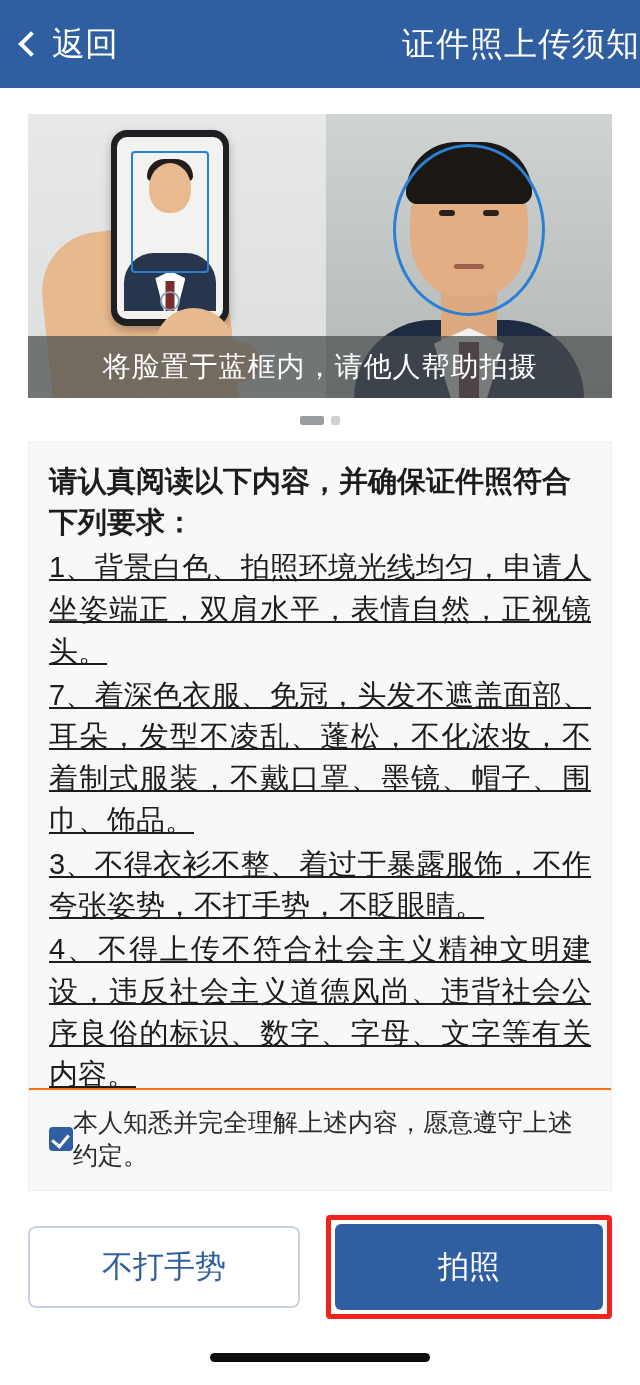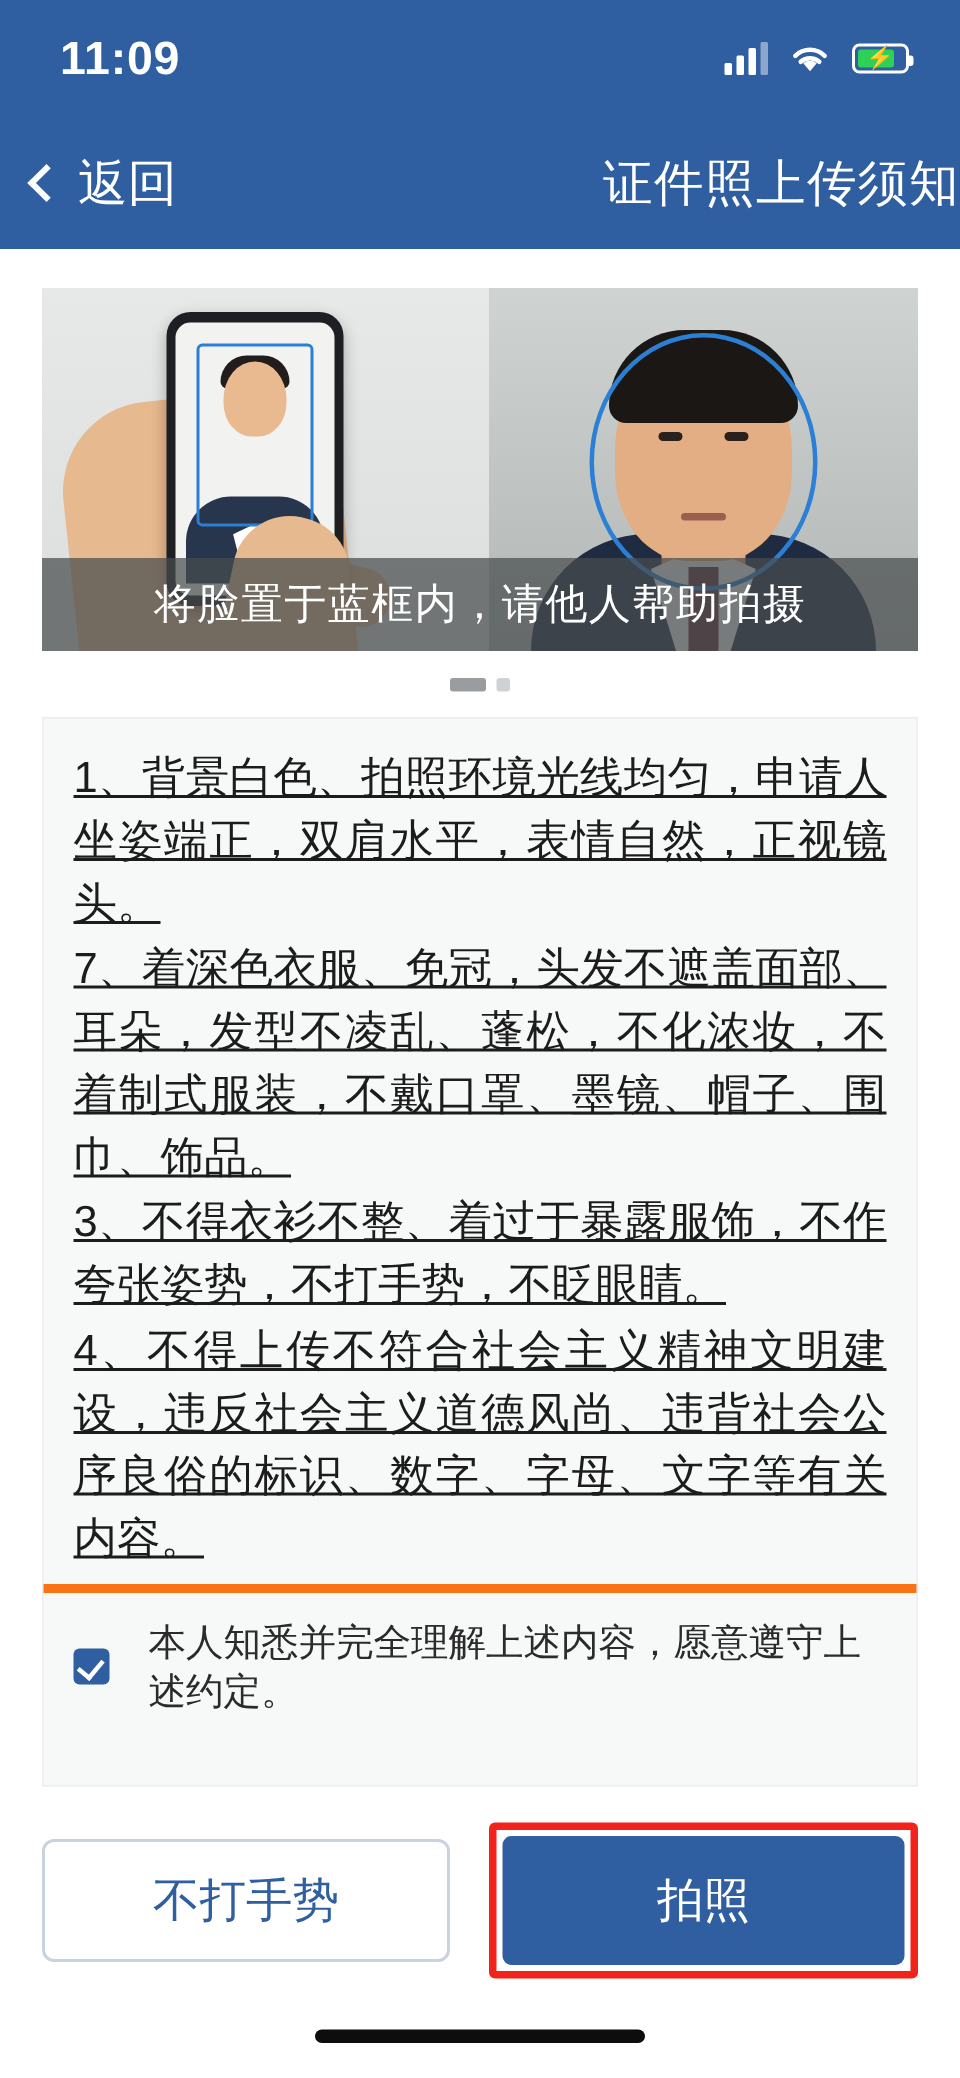--- a/index.html
+++ b/index.html
@@ -129,21 +129,21 @@
     pointer-events: none;
   }
 
   
   .banner-wrap {
     padding: 26px 28px 0 28px;
     flex: 0 0 auto;
   }
   .banner {
     position: relative;
-    height: 242px;
+    height: 284px;
     overflow: hidden;
     display: flex;
     background: #dfe0e0;
   }
   .banner-left {
     position: relative;
     width: 51%;
     background: linear-gradient(180deg,#e7e8e8 0%, #dcdddd 100%);
     overflow: hidden;
   }
@@ -395,25 +395,25 @@
   }
   .terms p {
     font-size: 29px;
     line-height: 1.44;
     color: #1c1c1c;
     margin-top: 2px;
     text-align: justify;
     text-decoration: underline;
   }
   .agree {
-    border-top: 6px solid #f97316;
+    border-top: 2px solid #f97316;
     padding: 16px 20px 18px 20px;
     display: flex;
     align-items: center;
-    gap: 26px;
+    gap: 0;
   }
   .checkbox {
     width: 24px; height: 24px;
     background: #2f5fa0;
     border-radius: 4px;
     position: relative;
     flex: 0 0 auto;
     cursor: pointer;
   }
   .checkbox::after {
@@ -484,42 +484,20 @@
     height: 9px;
     background: #0d0d0d;
     border-radius: 6px;
   }
 </style>
 </head>
 <body>
 
 <div id="phone">
 
-  <div class="statusbar">
-    <div class="status-time">11:09</div>
-    <div class="status-right">
-      <div class="signal">
-        <i></i>
-          <i></i>
-          <i></i>
-          <i></i>
-      </div>
-      <div class="wifi">
-        <svg width="28" height="22" viewBox="0 0 28 22">
-          <path d="M14 19.5 L9.5 14.2 A7 7 0 0 1 18.5 14.2 Z" fill="#ffffff"></path>
-          <path d="M4.2 9.2 A14 14 0 0 1 23.8 9.2" stroke="#ffffff" stroke-width="3" fill="none" stroke-linecap="round"></path>
-          <path d="M7.8 13.2 A9.5 9.5 0 0 1 20.2 13.2" stroke="#ffffff" stroke-width="3" fill="none" stroke-linecap="round"></path>
-        </svg>
-      </div>
-      <div class="battery">
-        <div class="battery-fill"></div>
-        <div class="bolt">⚡</div>
-      </div>
-    </div>
-  </div>
 
   <div class="navbar">
     <div class="nav-back">
       <span class="chevron"></span>
       <span class="nav-back-label">返回</span>
     </div>
     <div class="nav-title">证件照上传须知</div>
   </div>
 
   <div class="banner-wrap">
@@ -555,20 +533,21 @@
       <div class="banner-caption">将脸置于蓝框内，请他人帮助拍摄</div>
     </div>
     <div class="dots">
       <span class="dot active"></span>
       <span class="dot"></span>
     </div>
   </div>
 
   <div class="content">
     <div class="terms">
+      <h2>请认真阅读以下内容，并确保证件照符合下列要求：</h2>
       <p>1、背景白色、拍照环境光线均匀，申请人坐姿端正，双肩水平，表情自然，正视镜头。</p>
       <p>7、着深色衣服、免冠，头发不遮盖面部、耳朵，发型不凌乱、蓬松，不化浓妆，不着制式服装，不戴口罩、墨镜、帽子、围巾、饰品。</p>
       <p>3、不得衣衫不整、着过于暴露服饰，不作夸张姿势，不打手势，不眨眼睛。</p>
       <p>4、不得上传不符合社会主义精神文明建设，违反社会主义道德风尚、违背社会公序良俗的标识、数字、字母、文字等有关内容。</p>
 
     </div>
     <div class="agree">
       <span class="checkbox"></span>
       <span class="agree-label">本人知悉并完全理解上述内容，愿意遵守上述约定。</span>
     </div>

